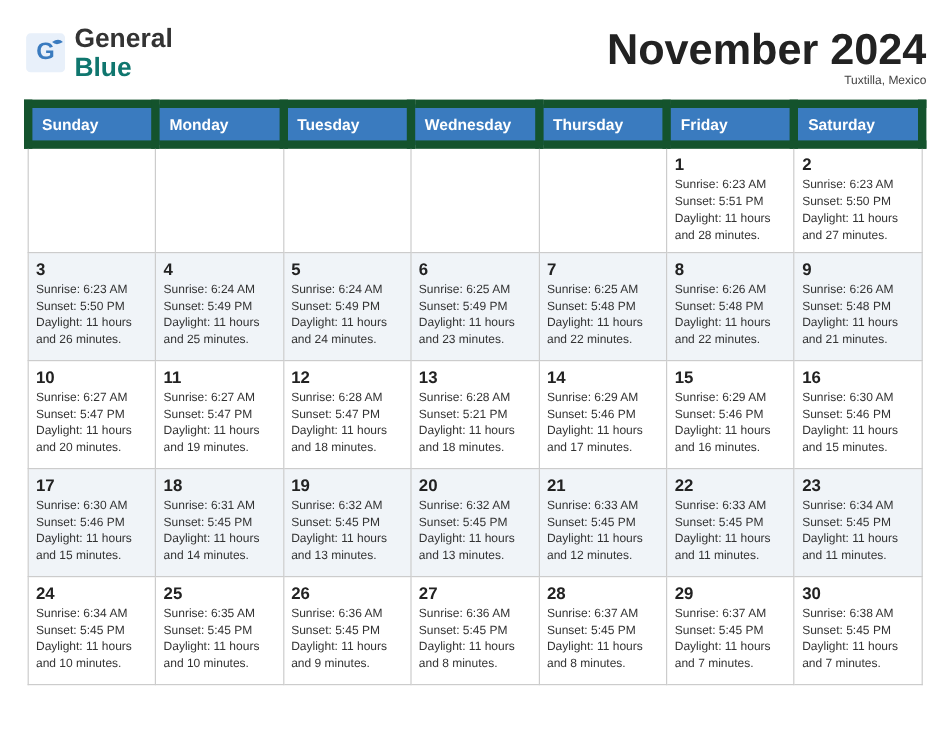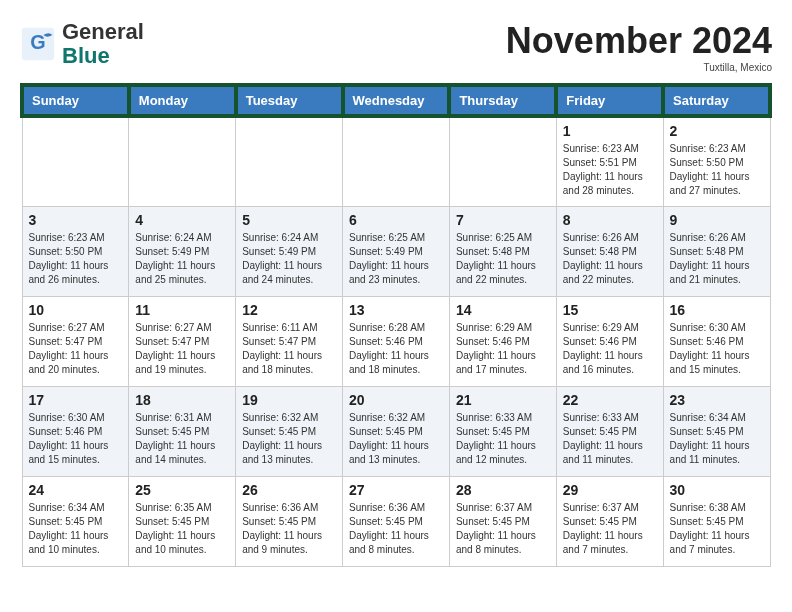--- a/index.html
+++ b/index.html
@@ -49,21 +49,21 @@
       width: 100%;
       border-collapse: collapse;
     }
     .calendar thead th {
       background: #3a7bbf;
       color: #fff;
       font-size: 13px;
       font-weight: bold;
       padding: 6px 8px;
       text-align: left;
-      border: 4px solid #14532d;
+      border: 7px solid #14532d;
     }
     .calendar tbody td {
       vertical-align: top;
       border: 1px solid #ccc;
       padding: 5px 6px;
       width: 107px;
       min-height: 80px;
       font-size: 11px;
       color: #333;
       background: #fff;
@@ -194,28 +194,28 @@
 Daylight: 11 hours and 20 minutes.</div>
         </td>
         <td>
           <span class="day-number">11</span>
           <div class="day-info">Sunrise: 6:27 AM
 Sunset: 5:47 PM
 Daylight: 11 hours and 19 minutes.</div>
         </td>
         <td>
           <span class="day-number">12</span>
-          <div class="day-info">Sunrise: 6:11 AM
+          <div class="day-info">Sunrise: 6:28 AM
 Sunset: 5:47 PM
 Daylight: 11 hours and 18 minutes.</div>
         </td>
         <td>
           <span class="day-number">13</span>
           <div class="day-info">Sunrise: 6:28 AM
-Sunset: 5:46 PM
+Sunset: 5:21 PM
 Daylight: 11 hours and 18 minutes.</div>
         </td>
         <td>
           <span class="day-number">14</span>
           <div class="day-info">Sunrise: 6:29 AM
 Sunset: 5:46 PM
 Daylight: 11 hours and 17 minutes.</div>
         </td>
         <td>
           <span class="day-number">15</span>

